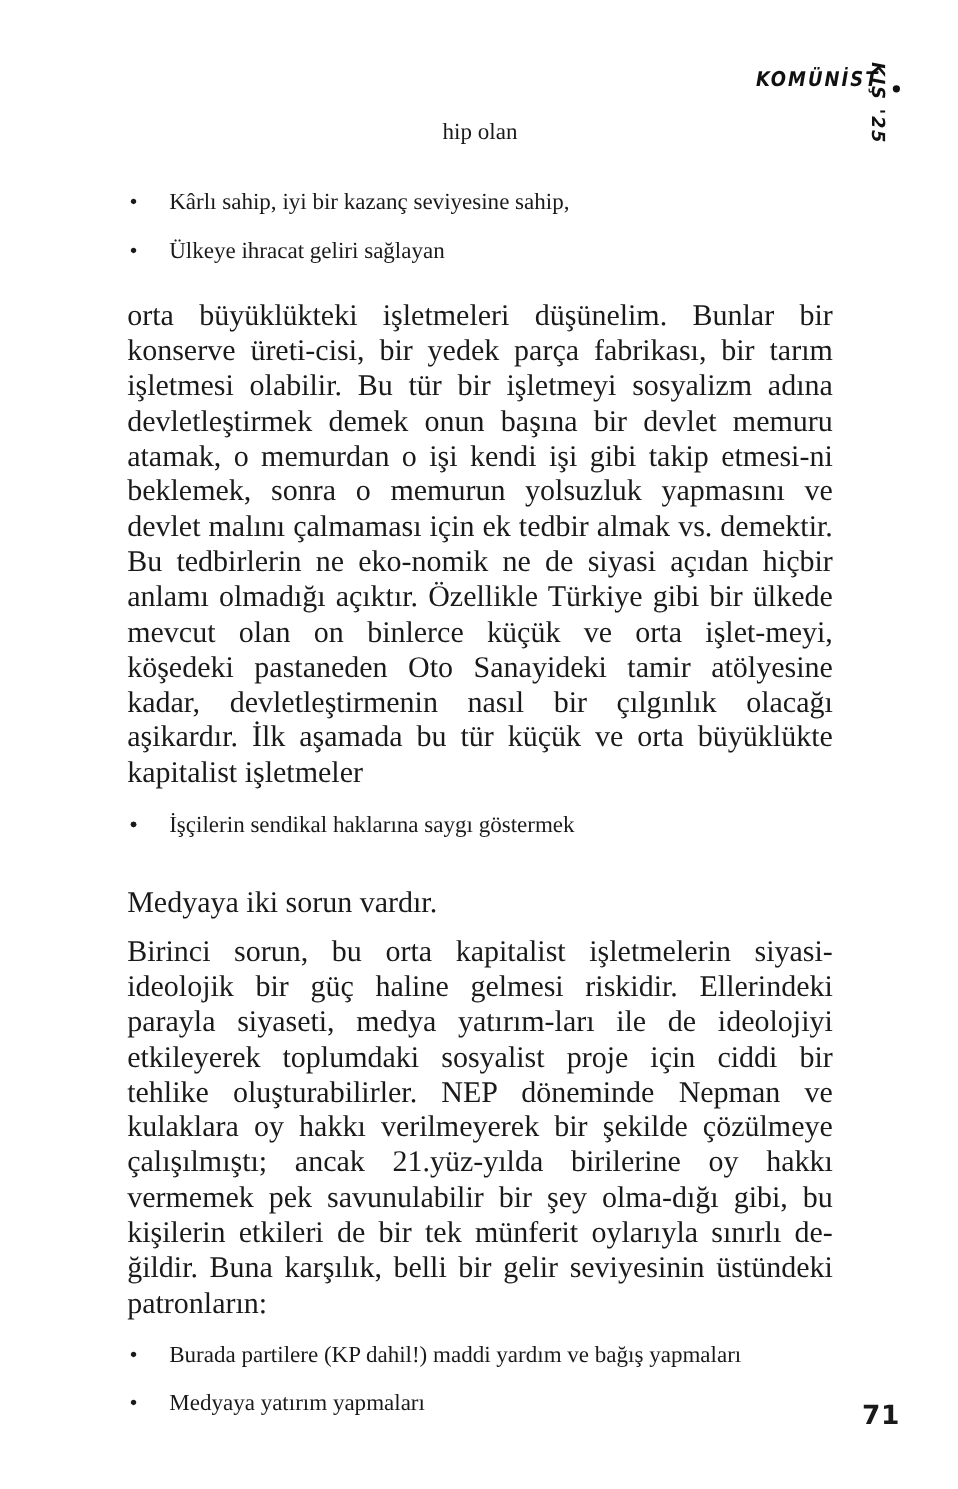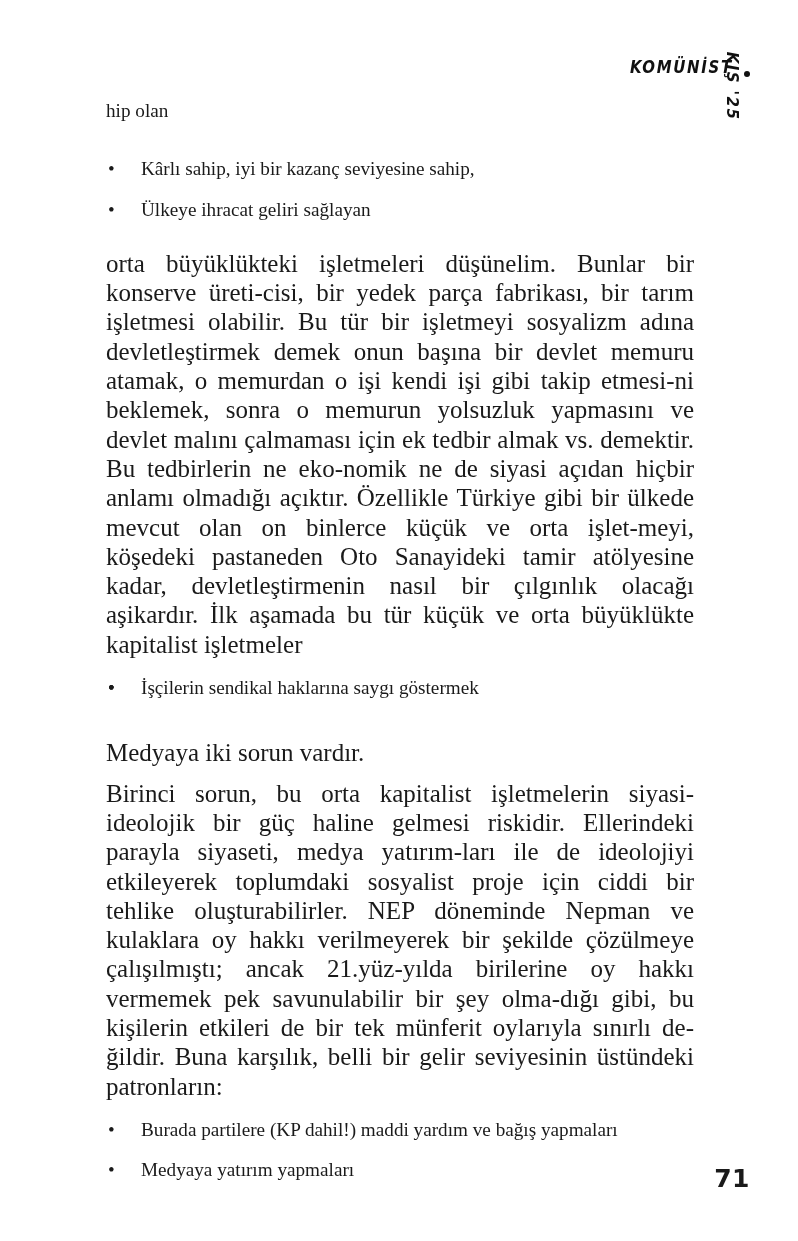--- a/index.html
+++ b/index.html
@@ -84,21 +84,21 @@
     text-align: justify;
     text-justify: inter-word;
     hyphens: manual;
     -webkit-hyphens: manual;
   }
 
   .contline {
     font-size: 19.2px;
     line-height: 29.3px;
     margin: 0;
-    text-align: left;
+    text-align: center;
   }
 
   ul.bullets {
     list-style: none;
     margin: 14px 0 14px 0;
     padding: 0;
   }
   ul.bullets li {
     position: relative;
     padding-left: 35px;
@@ -122,21 +122,21 @@
   .gap-sm { height: 11px; }
   .gap-md { height: 15px; }
 
   
   .folio {
     position: absolute;
     right: 48px;
     bottom: 48px;
     font-family: "DejaVu Sans", "Liberation Sans", sans-serif;
     font-weight: 700;
-    font-size: 25px;
+    font-size: 22px;
     color: #1a1a1a;
     letter-spacing: 0.5px;
   }
 </style>
 </head>
 <body>
 
 <div class="page">
 
   <div class="running-head">

